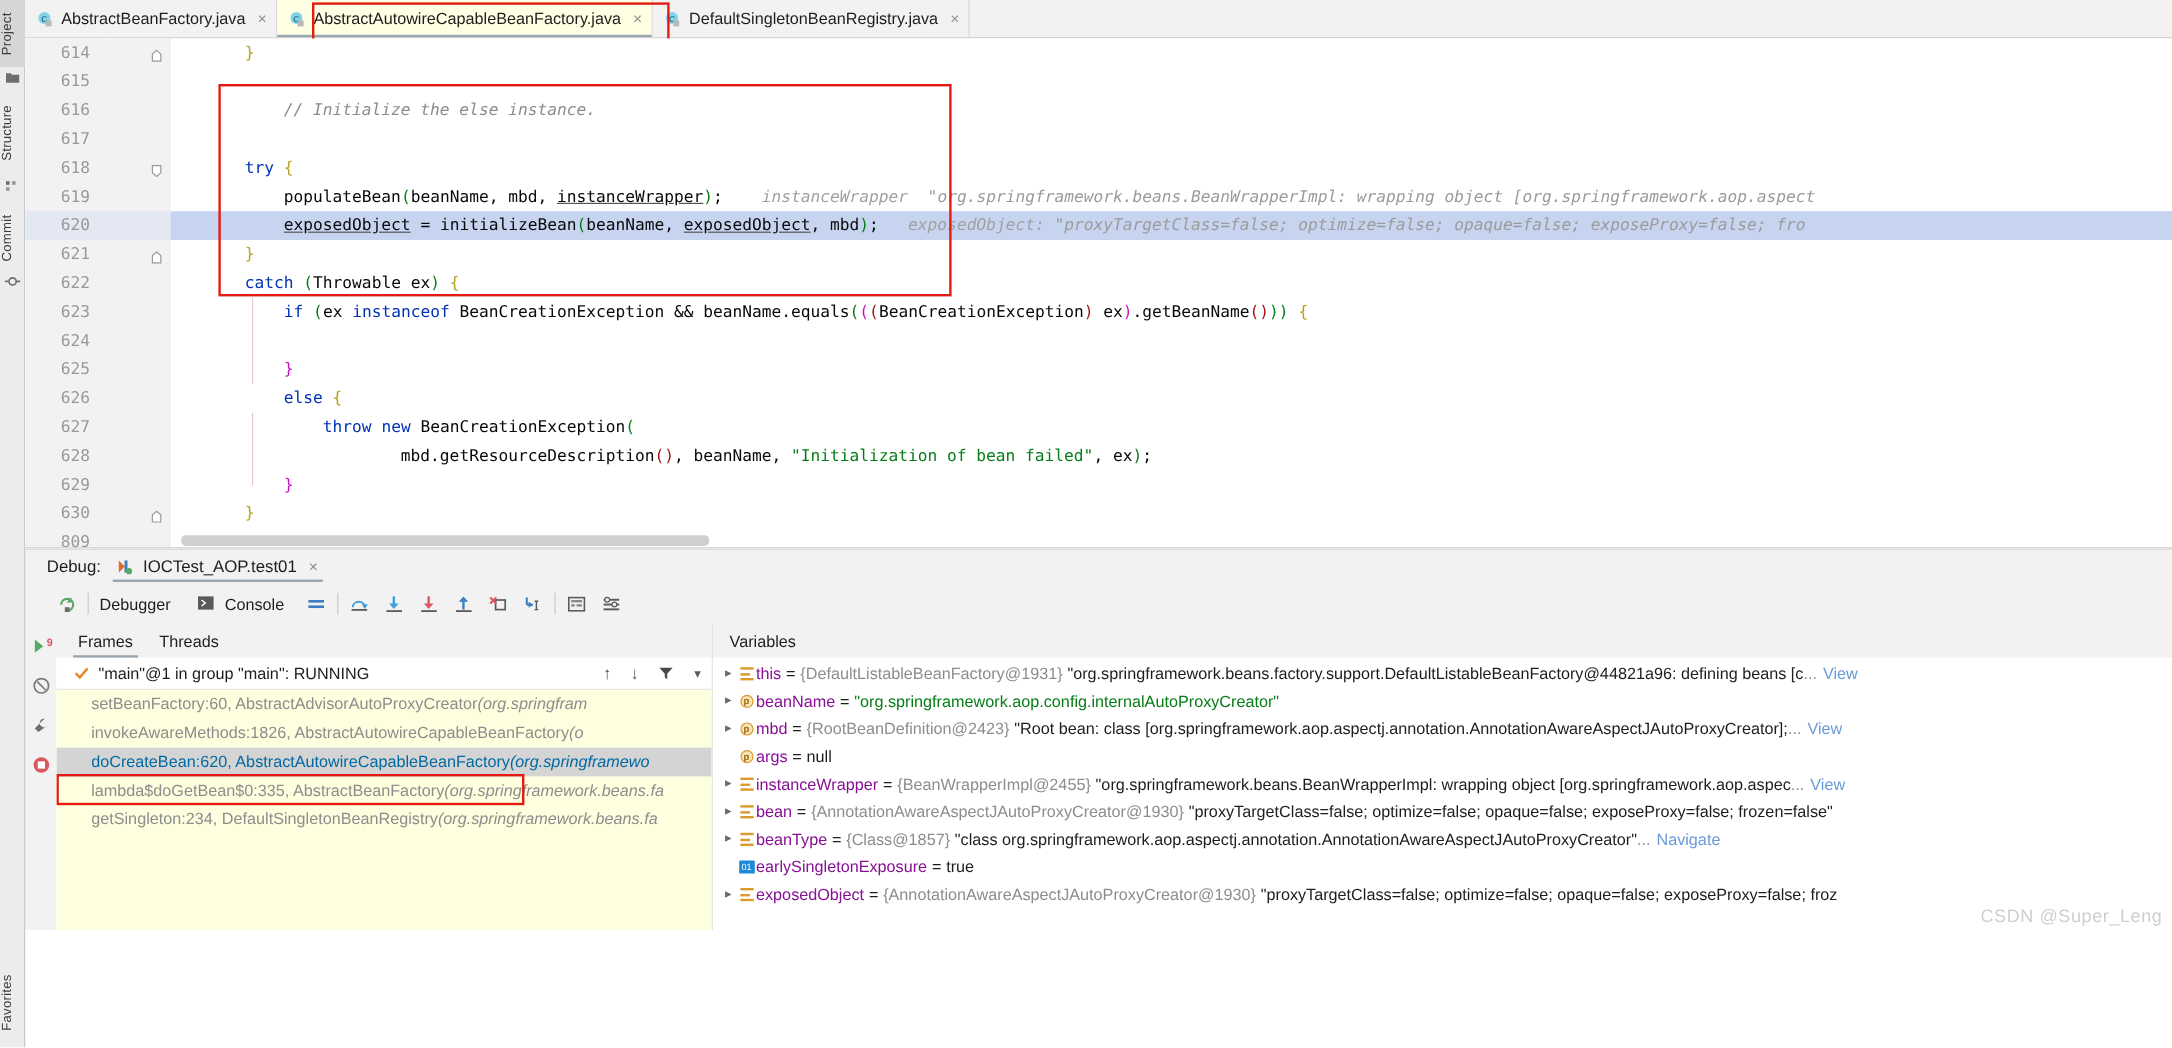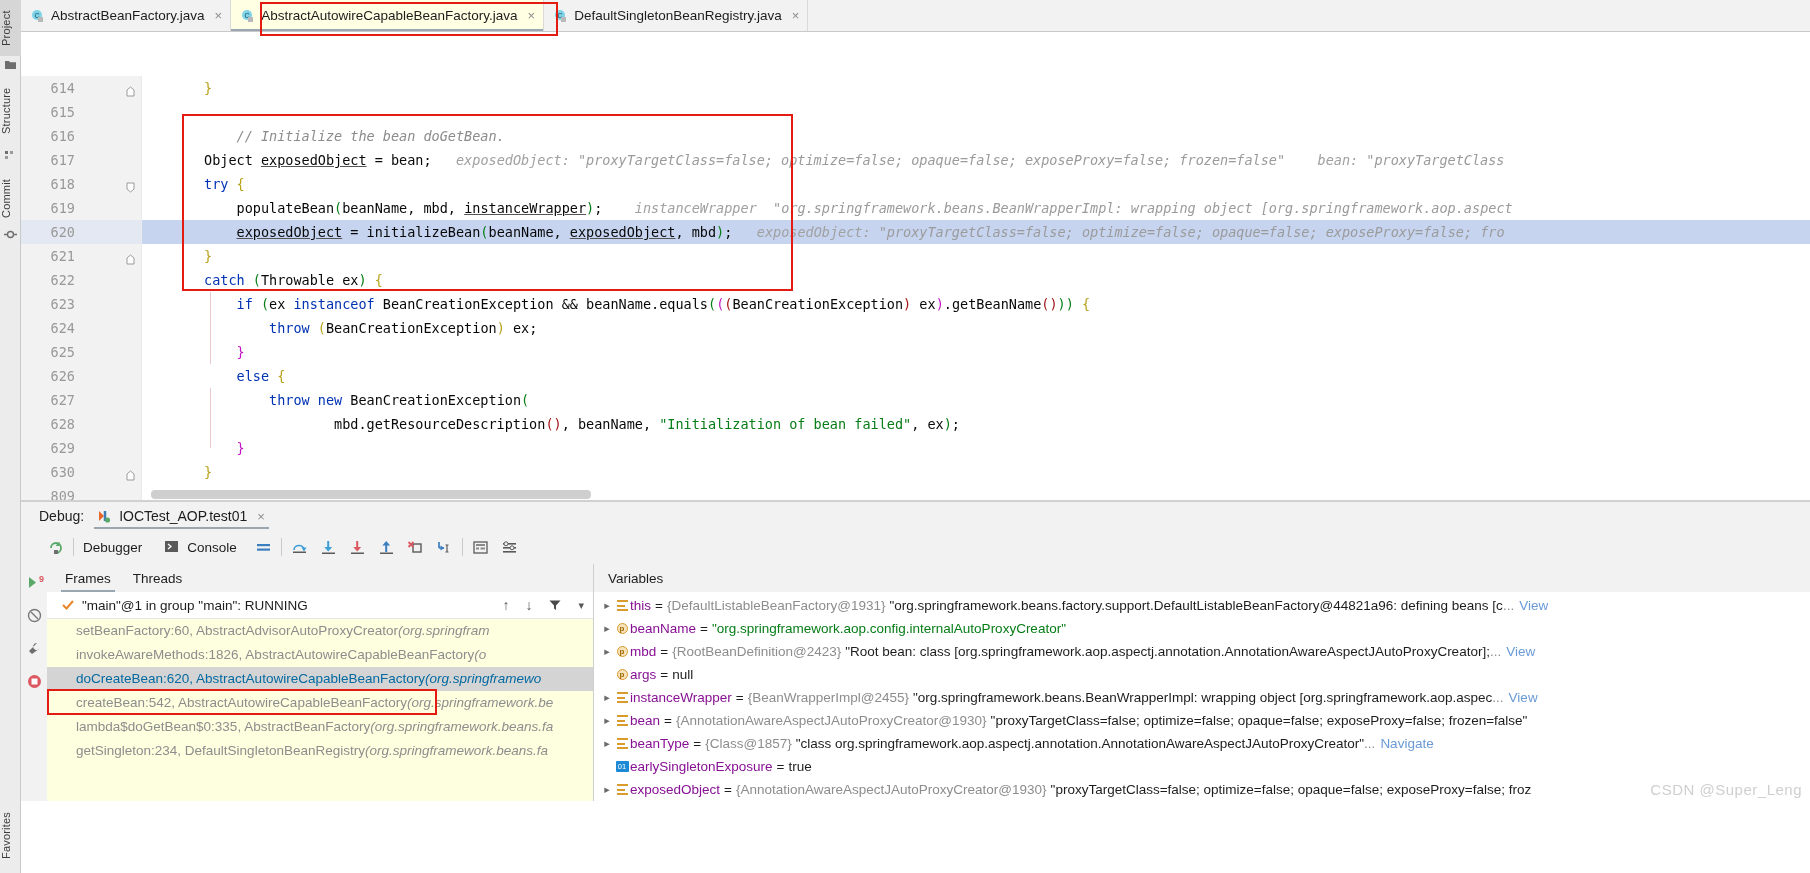--- a/index.html
+++ b/index.html
@@ -63,21 +63,20 @@
   }
   .etab .xbtn { font-size: 13px; color: #8c8c8c; margin-left: 4px; }
   .tab-highlight {
     position: absolute; border: 2px solid #e41b13; pointer-events: none;
   }
 
   
   .editor-wrap {
     position: relative; background: #ffffff; flex: 0 0 425px; height: 425px;
     overflow: hidden;
-    margin-top: 44px;
   }
   .gutter-num {
     position: absolute; left: 0; top: 0; width: 68px; height: 425px;
     background: #f2f2f2; border-right: none;
   }
   .gutter-fold {
     position: absolute; left: 68px; top: 0; width: 52px; height: 425px;
     background: #f2f2f2;
   }
   .gutter-sep {
@@ -330,37 +329,35 @@
       <div class="fold" style="left:104px;top:391px;">
         <svg width="11" height="11" viewBox="0 0 11 11">
             <path d="M5.5 1 L9 4 L9 10 L2 10 L2 4 Z" fill="#fff" stroke="#9a9a9a"></path>
           </svg></div>
 
       <div class="code-area">
 
         <div class="crow" style="top:0px;"><span class="br3">}</span></div>
         <div class="crow" style="top:24px;"></div>
 
-        <div class="crow" style="top:48px;"><span class="cmt">    // Initialize the bean doGetBean.</span></div>
-
-        <div class="crow" style="top:72px;"><span class="txt">Object </span><span class="txt ul">exposedObject</span><span class="txt"> = bean;</span><span class="hint">   exposedObject: </span><span class="hintv">"proxyTargetClass=false; optimize=false; opaque=false; exposeProxy=false; frozen=false"</span><span class="hint">    bean: </span><span class="hintv">"proxyTargetClass</span></div>
+        <div class="crow" style="top:48px;"><span class="cmt">    // Initialize the else instance.</span></div>
+
 
         <div class="crow" style="top:96px;"><span class="kw">try</span><span class="br3"> {</span></div>
 
         <div class="crow" style="top:120px;">    <span class="txt">populateBean</span><span class="par">(</span><span class="txt">beanName, mbd, </span><span class="txt ul">instanceWrapper</span><span class="par">)</span><span class="txt">;</span><span class="hint">    instanceWrapper </span><span class="hintv"> "org.springframework.beans.BeanWrapperImpl: wrapping object [org.springframework.aop.aspect</span></div>
 
         <div class="crow hl" style="top:144px;">    <span class="txt ul">exposedObject</span><span class="txt"> = initializeBean</span><span class="par">(</span><span class="txt">beanName, </span><span class="txt ul">exposedObject</span><span class="txt">, mbd</span><span class="par">)</span><span class="txt">;</span><span class="hint">   exposedObject: </span><span class="hintv">"proxyTargetClass=false; optimize=false; opaque=false; exposeProxy=false; fro</span></div>
 
         <div class="crow" style="top:168px;"><span class="br3">}</span></div>
 
         <div class="crow" style="top:192px;"><span class="kw">catch</span><span class="txt"> </span><span class="par">(</span><span class="txt">Throwable ex</span><span class="par">)</span><span class="br3"> {</span></div>
 
         <div class="crow" style="top:216px;">    <span class="kw">if</span><span class="txt"> </span><span class="par">(</span><span class="txt">ex </span><span class="kw">instanceof</span><span class="txt"> BeanCreationException &amp;&amp; beanName.equals</span><span class="par">(</span><span class="br2">(</span><span class="br1">(</span><span class="txt">BeanCreationException</span><span class="br1">)</span><span class="txt"> ex</span><span class="br2">)</span><span class="txt">.getBeanName</span><span class="br1">()</span><span class="par">)</span><span class="par">)</span><span class="br3"> {</span></div>
 
-        <div class="crow" style="top:240px;">        <span class="kw">throw</span><span class="txt"> </span><span class="br3">(</span><span class="txt">BeanCreationException</span><span class="br3">)</span><span class="txt"> ex;</span></div>
 
         <div class="crow" style="top:264px;">    <span class="br2">}</span></div>
 
         <div class="crow" style="top:288px;">    <span class="kw">else</span><span class="br3"> {</span></div>
 
         <div class="crow" style="top:312px;">        <span class="kw">throw</span><span class="txt"> </span><span class="kw">new</span><span class="txt"> BeanCreationException</span><span class="par">(</span></div>
 
         <div class="crow" style="top:336px;">                <span class="txt">mbd.getResourceDescription</span><span class="br1">()</span><span class="txt">, beanName, </span><span class="str">"Initialization of bean failed"</span><span class="txt">, ex</span><span class="par">)</span><span class="txt">;</span></div>
 
         <div class="crow" style="top:360px;">    <span class="br2">}</span></div>
@@ -545,21 +542,20 @@
                   <path d="M1.5 2.5 L12.5 2.5 L8 7.5 L8 12 L6 10.5 L6 7.5 Z" fill="#4a4a4a"></path>
                 </svg>
             </span>
             <span class="tb-ic" style="color:#5a5a5a;font-size:11px;">▾</span>
           </div>
 
           <div class="frames-list">
             <div class="frame"><span>setBeanFactory:60, AbstractAdvisorAutoProxyCreator</span><span class="it">(org.springfram</span></div>
             <div class="frame"><span>invokeAwareMethods:1826, AbstractAutowireCapableBeanFactory</span><span class="it">(o</span></div>
             <div class="frame sel"><span>doCreateBean:620, AbstractAutowireCapableBeanFactory</span><span class="it">(org.springframewo</span></div>
-            <div class="frame"><span>createBean:542, AbstractAutowireCapableBeanFactory</span><span class="it">(org.springframework.be</span></div>
             <div class="frame"><span>lambda$doGetBean$0:335, AbstractBeanFactory</span><span class="it">(org.springframework.beans.fa</span></div>
             <div class="frame"><span>getSingleton:234, DefaultSingletonBeanRegistry</span><span class="it">(org.springframework.beans.fa</span></div>
 
             <div class="frame-highlight" style="left:0px;top:70px;width:390px;height:26px;"></div>
           </div>
         </div>
 
         <div class="vars-pane">
           <div class="vars-head">
             <span>Variables</span>

